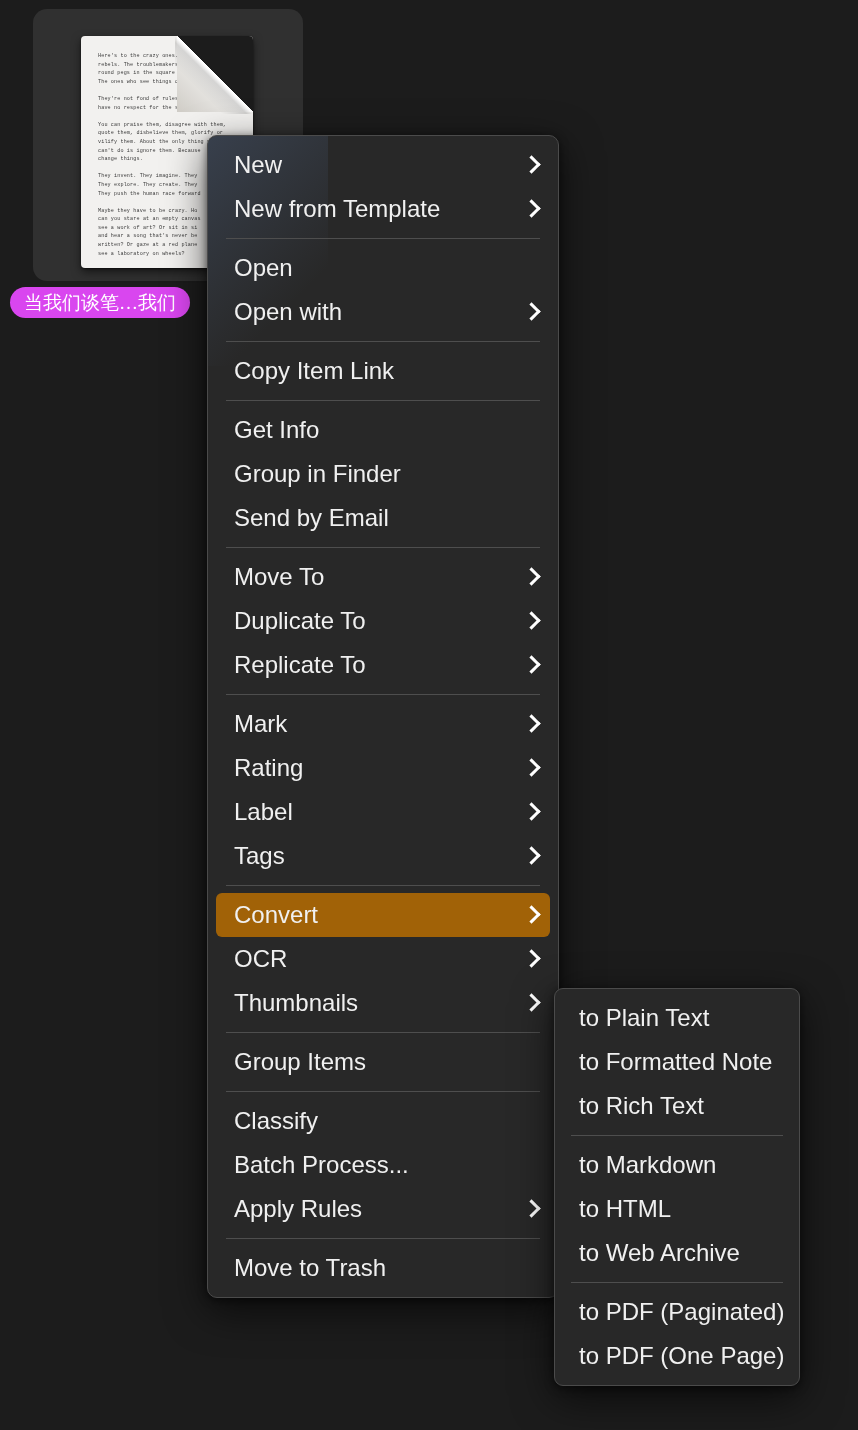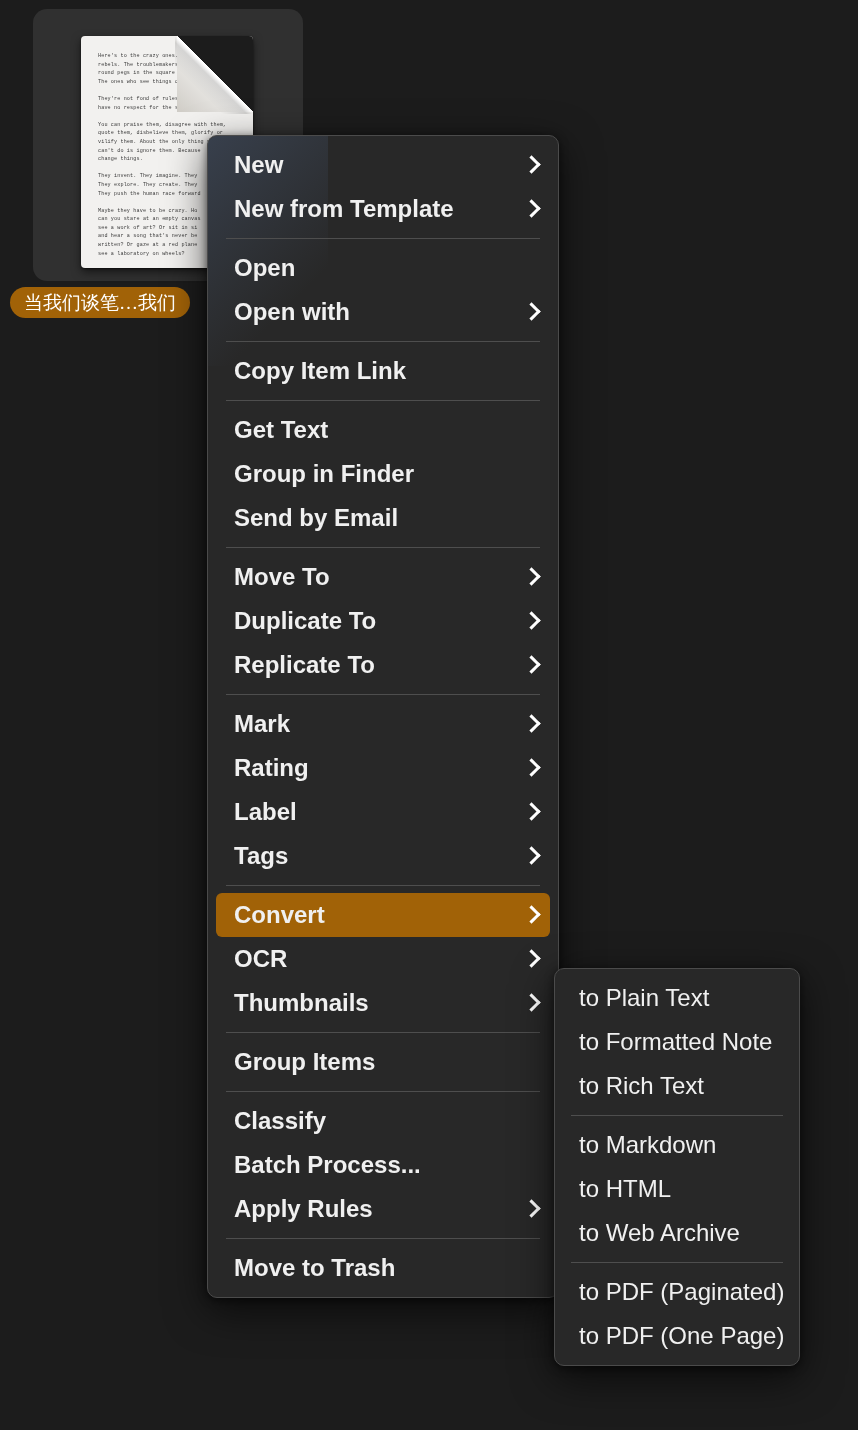--- a/index.html
+++ b/index.html
@@ -75,21 +75,21 @@
   }
 
   
   #item-label {
     position: absolute;
     left: 10px;
     top: 287px;
     height: 31px;
     line-height: 31px;
     padding: 0 14px;
-    background: #a16207;
+    background: #d946ef;
     color: #ffffff;
     border-radius: 16px;
     font-size: 19px;
     white-space: nowrap;
     overflow: hidden;
     max-width: 270px;
     box-sizing: border-box;
     font-family: Liberation Serif, serif;
   }
 
@@ -106,22 +106,22 @@
   }
   
   .menu .tint {
     position: absolute;
     left: 0; top: 0;
     width: 120px; height: 230px;
     background: linear-gradient(135deg, rgba(92,118,160,.30), rgba(92,118,160,0) 72%);
     pointer-events: none;
   }
 
-  #menu-main  { left: 207px; top: 135px; width: 352px; font-weight: bold; }
-  #menu-convert { left: 554px; top: 968px; width: 246px; }
+  #menu-main  { left: 207px; top: 135px; width: 352px; }
+  #menu-convert { left: 554px; top: 988px; width: 246px; border-radius: 9px; }
 
   .menu-inner { position: relative; }
 
   .menu-item {
     position: relative;
     display: flex;
     align-items: center;
     height: 44px;
     margin: 0 8px;
     padding: 0 10px 0 18px;
@@ -217,21 +217,21 @@
         <div class="menu-item">
           <span class="label">Open with</span>
           <span class="chev"></span>
         </div>
         <div class="separator"></div>
         <div class="menu-item">
           <span class="label">Copy Item Link</span>
         </div>
         <div class="separator"></div>
         <div class="menu-item">
-          <span class="label">Get Text</span>
+          <span class="label">Get Info</span>
         </div>
         <div class="menu-item">
           <span class="label">Group in Finder</span>
         </div>
         <div class="menu-item">
           <span class="label">Send by Email</span>
         </div>
         <div class="separator"></div>
         <div class="menu-item">
           <span class="label">Move To</span>

